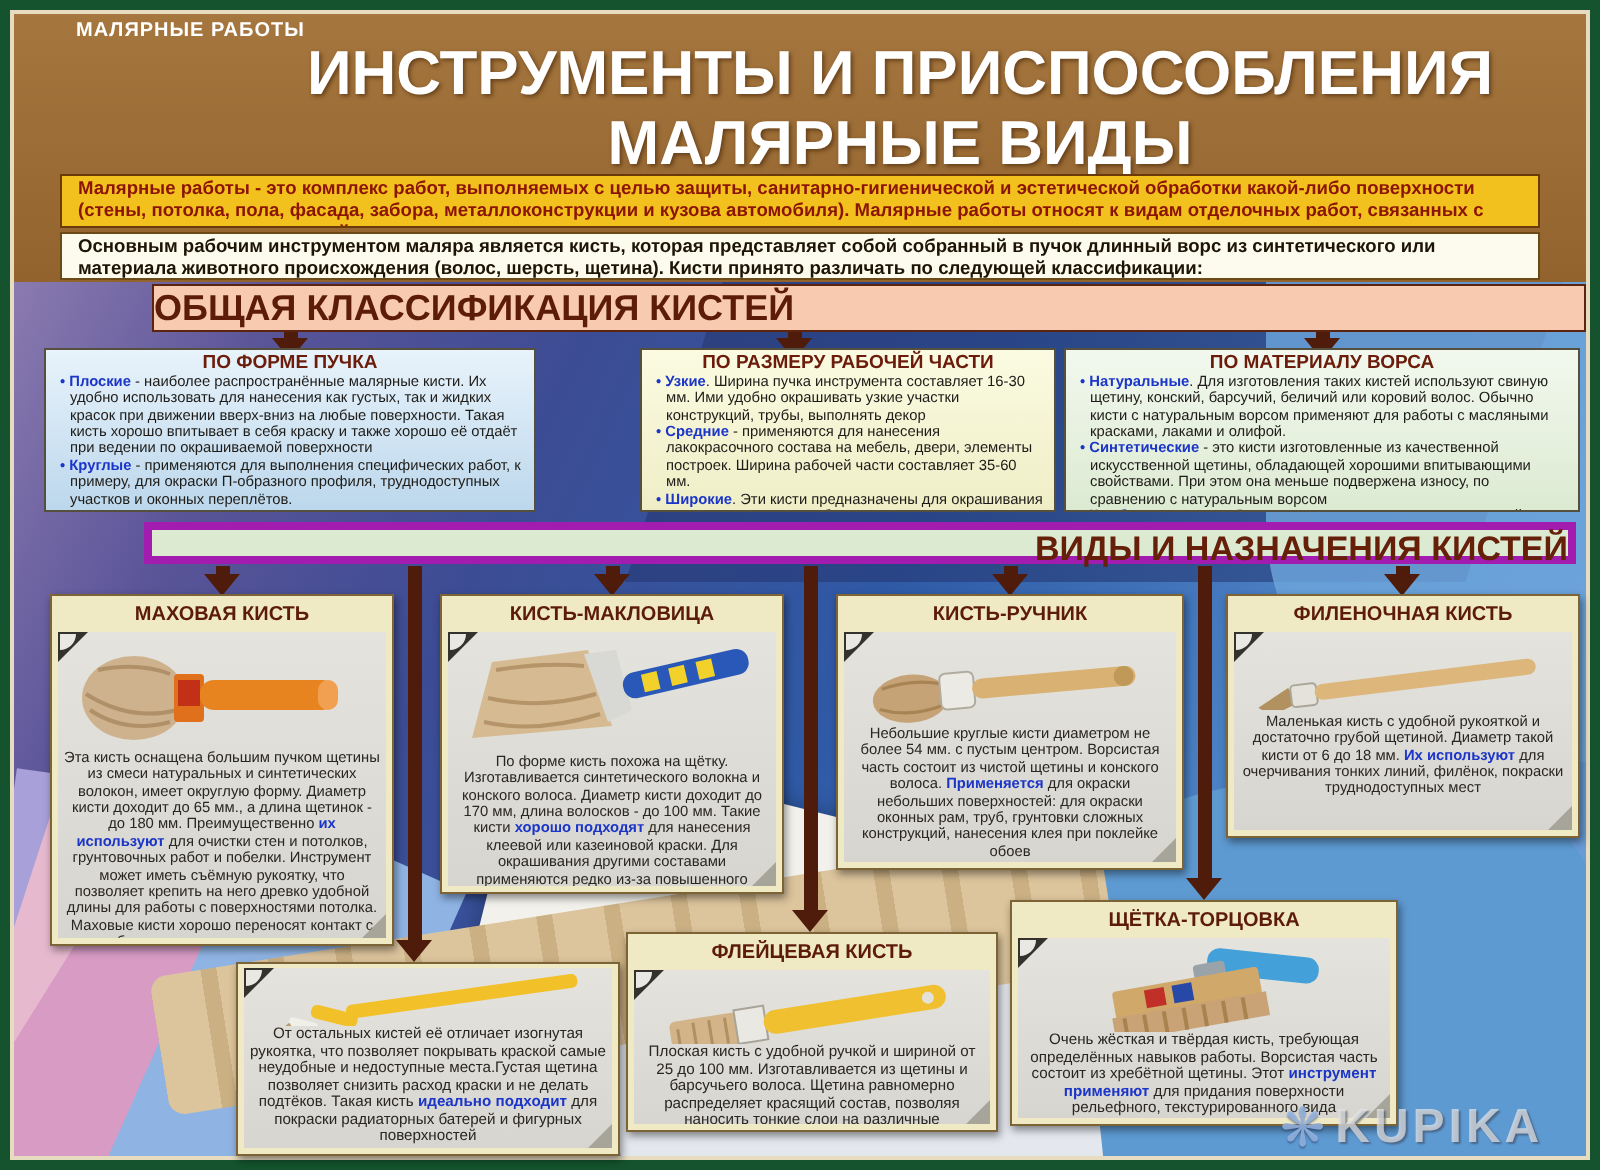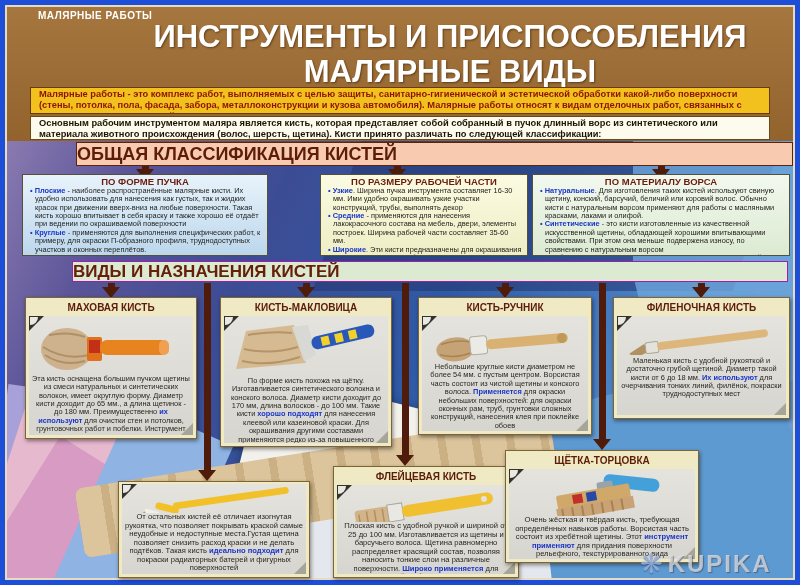--- a/index.html
+++ b/index.html
@@ -1,17 +1,17 @@
 <!DOCTYPE html>
 <html><head>
 <meta charset="utf-8">
 <style>
   * { margin:0; padding:0; box-sizing:border-box; }
   body { background:#222; font-family:"Liberation Sans", sans-serif; }
-  .poster { position:relative; width:800px; height:585px; background:#1d4ed8; overflow:hidden; }
+  .poster { position:relative; width:800px; height:585px; background:#14532d; overflow:hidden; }
   .frame { position:absolute; inset:5px; border:2px solid #e8dcc0; background:#9a6a35; }
   .band-top { position:absolute; left:7px; right:7px; top:7px; height:134px;
     background:linear-gradient(#a5763e,#92632d); }
   .bg { position:absolute; left:7px; right:7px; top:141px; bottom:7px; overflow:hidden;
     background:linear-gradient(115deg,#8a7ab0 0%,#5a5498 14%,#3c4c94 30%,#2f5aa6 52%,#4a80c4 72%,#74a6dc 100%); }
   .bg div { position:absolute; }
   .bg .navy1 { left:330px; top:0; width:420px; height:150px; background:#24356e; transform:skewX(-18deg); opacity:.55; }
   .bg .sky1 { right:-40px; top:0; width:200px; height:240px; background:#6ea6dc; border-radius:0 0 0 120px; opacity:.8; }
   .bg .blue-blob { right:-10px; top:250px; width:320px; height:330px; background:#5e9ad2; border-radius:160px 80px 0 120px; }
   .bg .sw1 { left:-30px; top:280px; width:190px; height:300px; background:#e7b9cf; transform:rotate(18deg); }
@@ -23,21 +23,21 @@
   .bg .paper { left:230px; top:260px; width:280px; height:180px; background:#f2f1ec; transform:rotate(14deg); box-shadow:0 0 12px rgba(0,0,0,.3); }
   .bg .paper2 { left:300px; top:330px; width:240px; height:140px; background:#e4e8ee; transform:rotate(-6deg); }
 
   .corner-label { position:absolute; left:38px; top:10px; color:#fff; font-weight:bold; font-size:10px; letter-spacing:.5px; }
   .title { position:absolute; left:110px; top:20px; width:680px; text-align:center; color:#fff; font-weight:bold; font-size:31px; line-height:1.12; text-shadow:1px 1px 2px rgba(60,30,5,.6); }
 
   .box-yellow { position:absolute; left:30px; top:87px; width:740px; height:27px; background:#f2c11d; border:1px solid #6b3a08; color:#8b1404; font-weight:bold; font-size:9.3px; line-height:1.17; padding:1px 8px; overflow:hidden; }
   .box-white { position:absolute; left:30px; top:116px; width:740px; height:24px; background:#fcfbee; border:1px solid #6b4a18; color:#1d1406; font-weight:bold; font-size:9.3px; line-height:1.2; padding:1px 8px; overflow:hidden; }
 
   .sec1 { position:absolute; left:76px; top:142px; width:717px; height:24px; background:#f8cbb0; border:1px solid #5a2410; color:#5c1c08; font-weight:bold; font-size:18px; text-align:left; line-height:22px; }
-  .sec2 { position:absolute; left:72px; top:261px; width:716px; height:21px; background:#dcead2; border:1px solid #a21caf; color:#66200a; font-weight:bold; font-size:17px; text-align:left; line-height:19px; }
+  .sec2 { position:absolute; left:72px; top:261px; width:716px; height:21px; background:#dcead2; border:4px solid #a21caf; color:#66200a; font-weight:bold; font-size:17px; text-align:right; line-height:19px; }
 
   .arrow { position:absolute; display:flex; flex-direction:column; align-items:center; }
   .arrow .stem { width:7px; background:#4f1c0c; }
   .arrow .head { width:0; height:0; border-left:9px solid transparent; border-right:9px solid transparent; border-top:11px solid #4f1c0c; }
 
   .cls-box { position:absolute; height:82px; border:1px solid #55503e; padding:1px 5px; overflow:hidden; }
   .cls-1 { left:22px; top:174px; width:246px; background:linear-gradient(#e8f3fb,#bcd7ec); }
   .cls-2 { left:274px; top:174px; width:208px; background:linear-gradient(#fbfbe2,#eeeec6);margin-left:46px; }
   .cls-3 { left:532px; top:174px; width:258px; background:linear-gradient(#f2f8ee,#dcead2); }
   .cls-title { text-align:center; color:#6b1c0a; font-weight:bold; font-size:9.5px; }
@@ -48,26 +48,26 @@
   .card { position:absolute; background:#efe9c4; border:1px solid #7d6436; box-shadow:1px 2px 4px rgba(0,0,0,.45); padding:2px 3px 3px; display:flex; flex-direction:column; }
   .card-header { text-align:center; font-weight:bold; color:#5c1c08; font-size:10px; padding:2px 0 3px; }
   .card-body { position:relative; flex:1; background:linear-gradient(#e4e3de,#d6d5cf); overflow:hidden; padding:1px 3px; display:flex; flex-direction:column; }
   .curl-tl { position:absolute; left:0; top:0; width:0; height:0; border-top:15px solid #34322c; border-right:15px solid transparent; }
   .curl-tl::after { content:""; position:absolute; left:1px; top:-14px; width:8px; height:8px; background:#e9e8e2; border-radius:0 0 8px 0; }
   .curl-br { position:absolute; right:0; bottom:0; width:0; height:0; border-bottom:12px solid #a7a499; border-left:12px solid transparent; }
   .brush { display:flex; align-items:center; justify-content:center; }
   .desc { font-size:7.4px; line-height:1.13; color:#2a2620; text-align:center; }
   .hl { color:#1b35c8; font-weight:bold; }
 
-  .card-1 { left:25px;  top:297px; width:172px; height:142px; }
+  .card-1 { left:25px;  top:297px; width:172px; height:176px; }
   .card-2 { left:220px; top:297px; width:172px; height:150px; }
   .card-3 { left:418px; top:297px; width:174px; height:138px; }
   .card-4 { left:613px; top:297px; width:177px; height:122px; }
   .card-5 { left:118px; top:481px; width:192px; height:97px; }
-  .card-6 { left:313px; top:466px; width:186px; height:112px;margin-left:20px; }
+  .card-6 { left:313px; top:466px; width:186px; height:100px; }
   .card-7 { left:505px; top:450px; width:194px; height:113px; }
   .card-5 .desc, .card-6 .desc, .card-7 .desc { font-size:7.6px; }
 
   .watermark { position:absolute; left:640px; top:548px; display:flex; align-items:center; gap:5px; z-index:9; }
   .watermark .flake { font-size:27px; color:rgba(150,180,225,.85); text-shadow:0 1px 1px rgba(40,60,100,.5); }
   .watermark .wm-text { font-size:24px; font-weight:bold; letter-spacing:2px; color:rgba(228,228,230,.72); text-shadow:1px 1px 1px rgba(60,70,90,.6); }
 </style>
 </head>
 <body>
 

